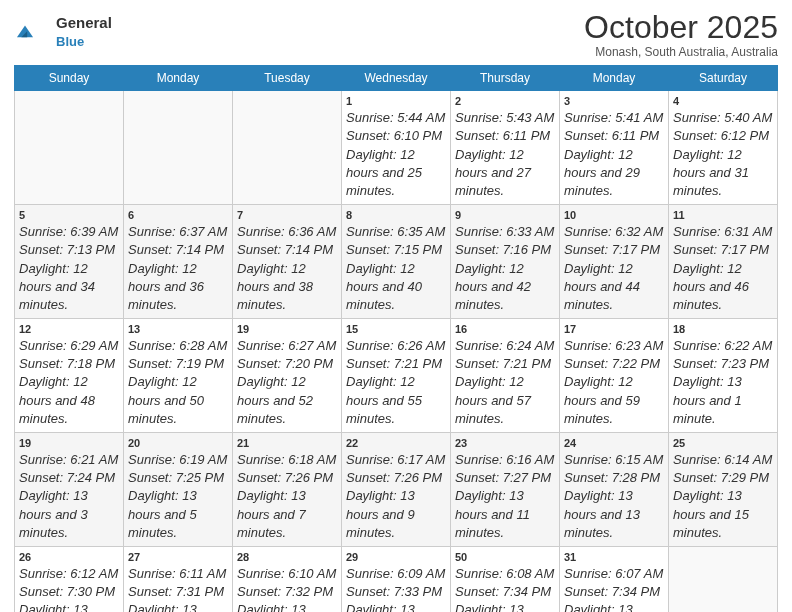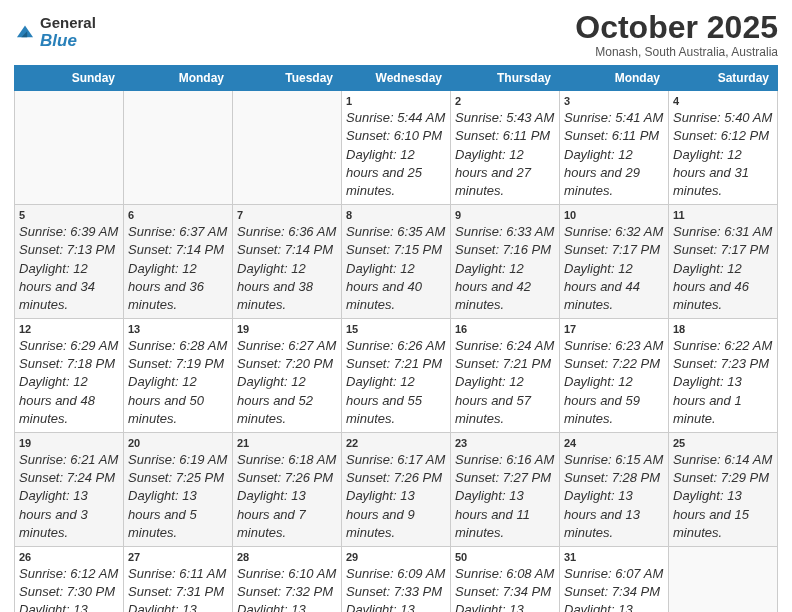--- a/index.html
+++ b/index.html
@@ -18,65 +18,64 @@
     }
     .header-area {
       display: flex;
       justify-content: space-between;
       align-items: flex-start;
       margin-bottom: 6px;
     }
     .logo {
       display: flex;
       align-items: center;
-      gap: 4px;
+      gap: 20px;
       margin-top: 4px;
     }
     .logo-text-general {
       font-size: 15px;
       font-weight: bold;
       color: #333;
       line-height: 1.1;
     }
     .logo-text-blue {
-      font-size: 17px;
+      font-size: 13px;
       font-weight: bold;
       color: #2980b9;
       line-height: 1.1;
-      font-style: italic;
     }
     .logo-icon {
       width: 22px;
       height: 22px;
     }
     .title-area {
       text-align: right;
     }
     .month-title {
       font-size: 32px;
-      font-weight: bold;
+      font-weight: normal;
       color: #333;
       line-height: 1.1;
     }
     .location-title {
       font-size: 12px;
       color: #555;
     }
     .calendar-table {
       width: 100%;
       border-collapse: collapse;
       table-layout: fixed;
     }
     .calendar-table th {
       background-color: #2980b9;
       color: #fff;
       font-size: 12px;
-      font-weight: bold;
-      padding: 5px 8px;
-      text-align: right;
+      font-weight: normal;
+      padding: 5px 20px;
+      text-align: center;
       border: 1px solid #2980b9;
     }
     .calendar-table td {
       border: 1px solid #ccc;
       vertical-align: top;
       padding: 4px 4px;
       font-size: 9.5px;
       color: #333;
       height: 82px;
       background: #fff;

